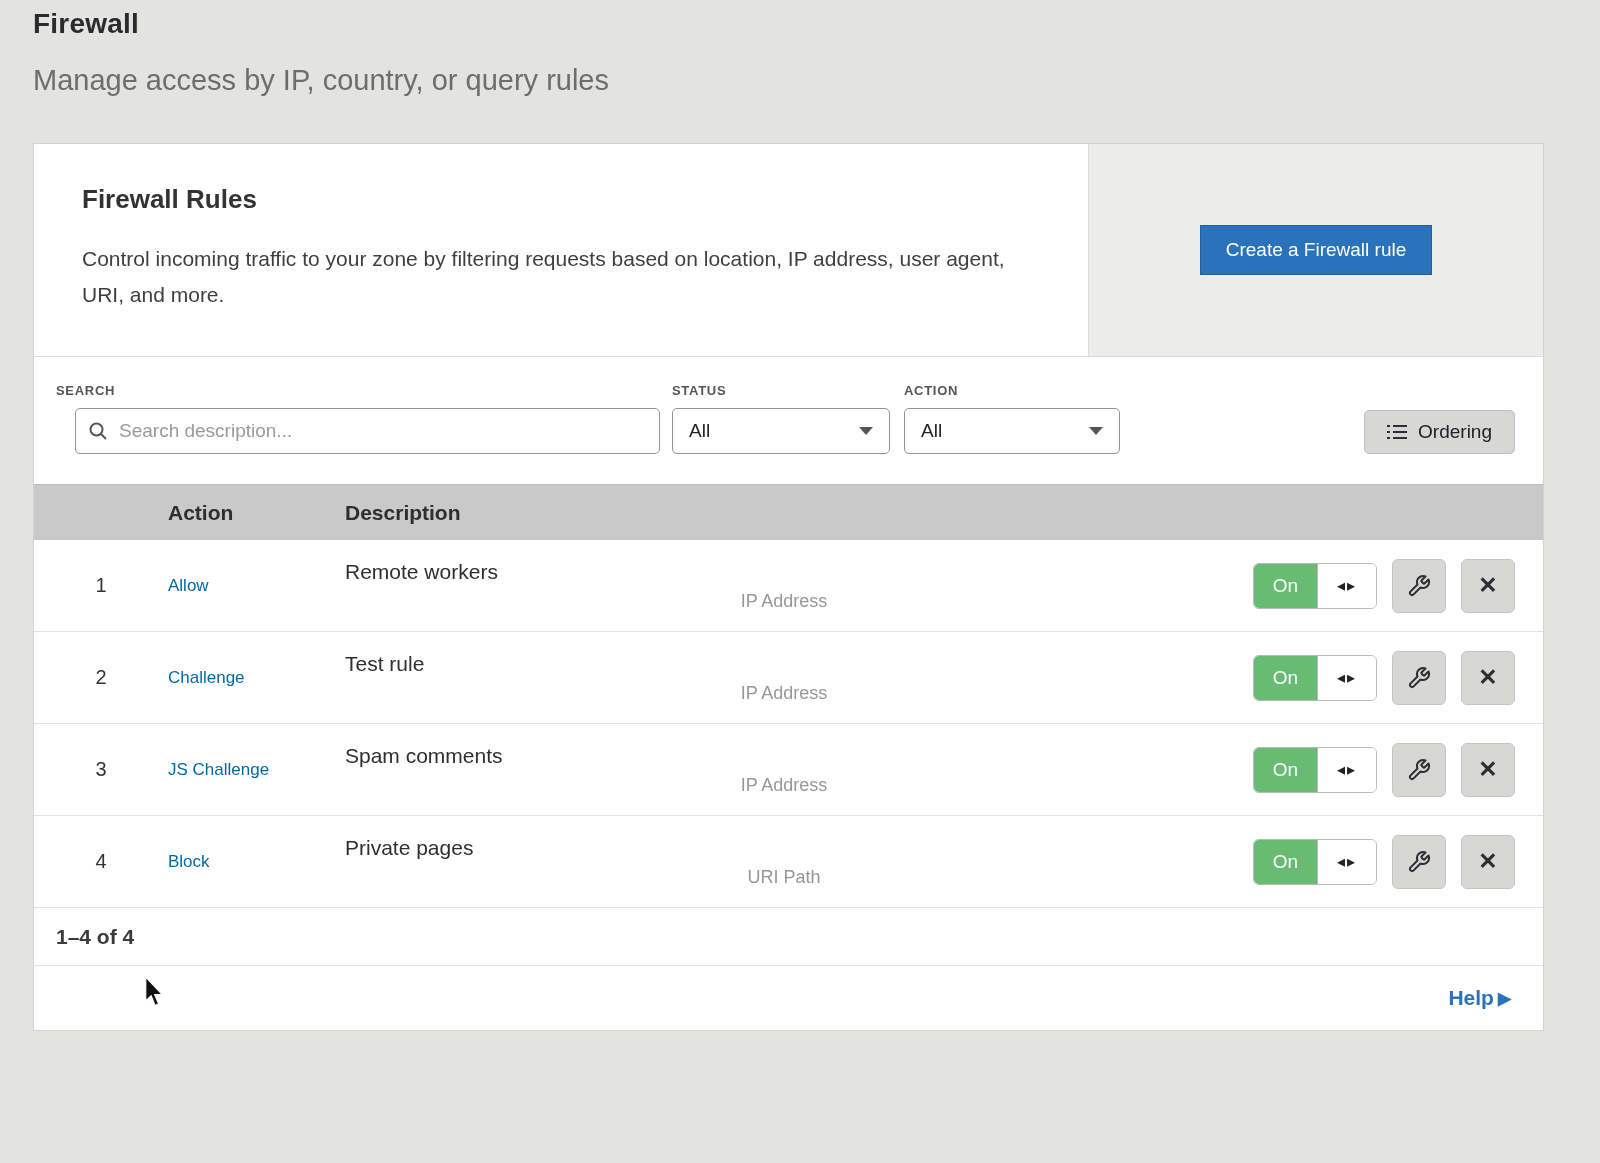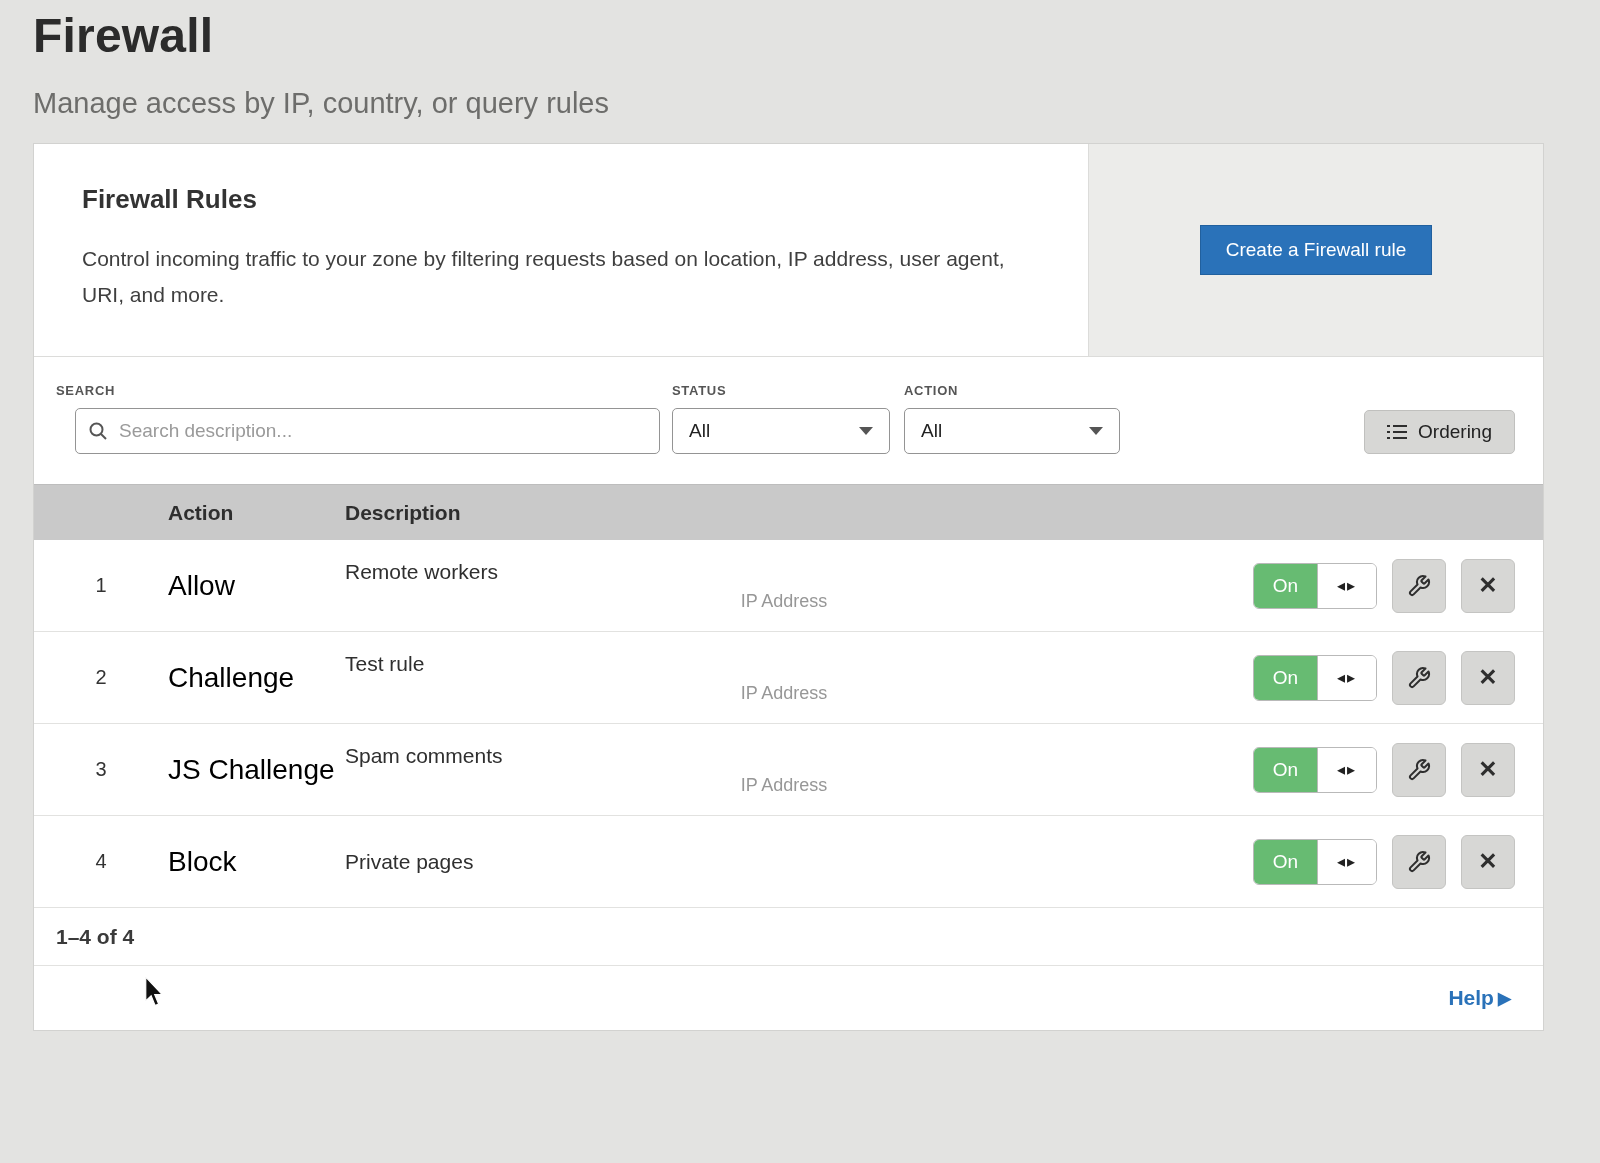--- a/index.html
+++ b/index.html
@@ -6,21 +6,21 @@
   html,body { margin:0; padding:0; }
   body {
     width:1600px; height:1163px;
     background:#e3e3e1;
     font-family:"Liberation Sans", sans-serif;
     position:relative;
     overflow:hidden;
     color:#2e2e2e;
   }
   .page-header { padding:8px 0 0 33px; }
-  .page-title { font-size:48px; font-weight:600; color:#2b2b2b; margin:0; letter-spacing:.2px; }
+  .page-title { font-size:28px; font-weight:600; color:#2b2b2b; margin:0; letter-spacing:.2px; }
   .page-subtitle { font-size:29px; color:#6d6d6b; margin-top:24px; font-weight:400; }
 
   .container {
     position:absolute; left:33px; top:143px; width:1511px;
     background:#ffffff; border:1px solid #d2d2d0;
   }
 
   
   .top-card { display:flex; border-bottom:1px solid #dcdcda; }
   .top-card-left { flex:1; padding:40px 48px 44px 48px; }
@@ -75,21 +75,21 @@
   .thead {
     display:grid; grid-template-columns:134px 177px 1fr 320px;
     height:56px; align-items:center; background:#c9c9c9;
     border-top:1px solid #bdbdbd; font-weight:700; font-size:21px; color:#2e2e2e;
   }
   .row {
     display:grid; grid-template-columns:134px 177px 1fr 320px;
     height:92px; align-items:center; border-bottom:1px solid #e2e2e0;
   }
   .cell-num { text-align:center; font-size:20px; color:#333; }
-  .cell-action { font-size:28px; color:#000000; }
+  .cell-action { font-size:17px; color:#0369a1; }
   .desc-main { font-size:21px; color:#2f2f2f; }
   .desc-sub { font-size:18px; color:#979797; margin-top:7px;text-align:center; }
   .cell-controls {
     display:flex; align-items:center; justify-content:flex-end;
     padding-right:28px; gap:15px;
   }
   .toggle {
     display:flex; height:46px; border:1px solid #b9b9b9; border-radius:6px;
     overflow:hidden; background:#fff;
   }
@@ -263,20 +263,21 @@
           <span class="x-glyph">✕</span>
         </button>
     </div>
   </div>
 
   <div class="row">
     <div class="cell-num">4</div>
     <div class="cell-action">Block</div>
     <div>
       <div class="desc-main">Private pages</div>
+      <div class="desc-sub">URI Path</div>
     </div>
     <div class="cell-controls">
       <div class="toggle">
         <div class="toggle-on">On</div>
         <div class="toggle-arrows">
             <span>◂▸</span>
           </div>
       </div>
       <button class="icon-btn">
         <svg width="24" height="24" viewBox="0 0 24 24" fill="none" stroke="#2e2e2e" stroke-width="2" stroke-linecap="round" stroke-linejoin="round">

